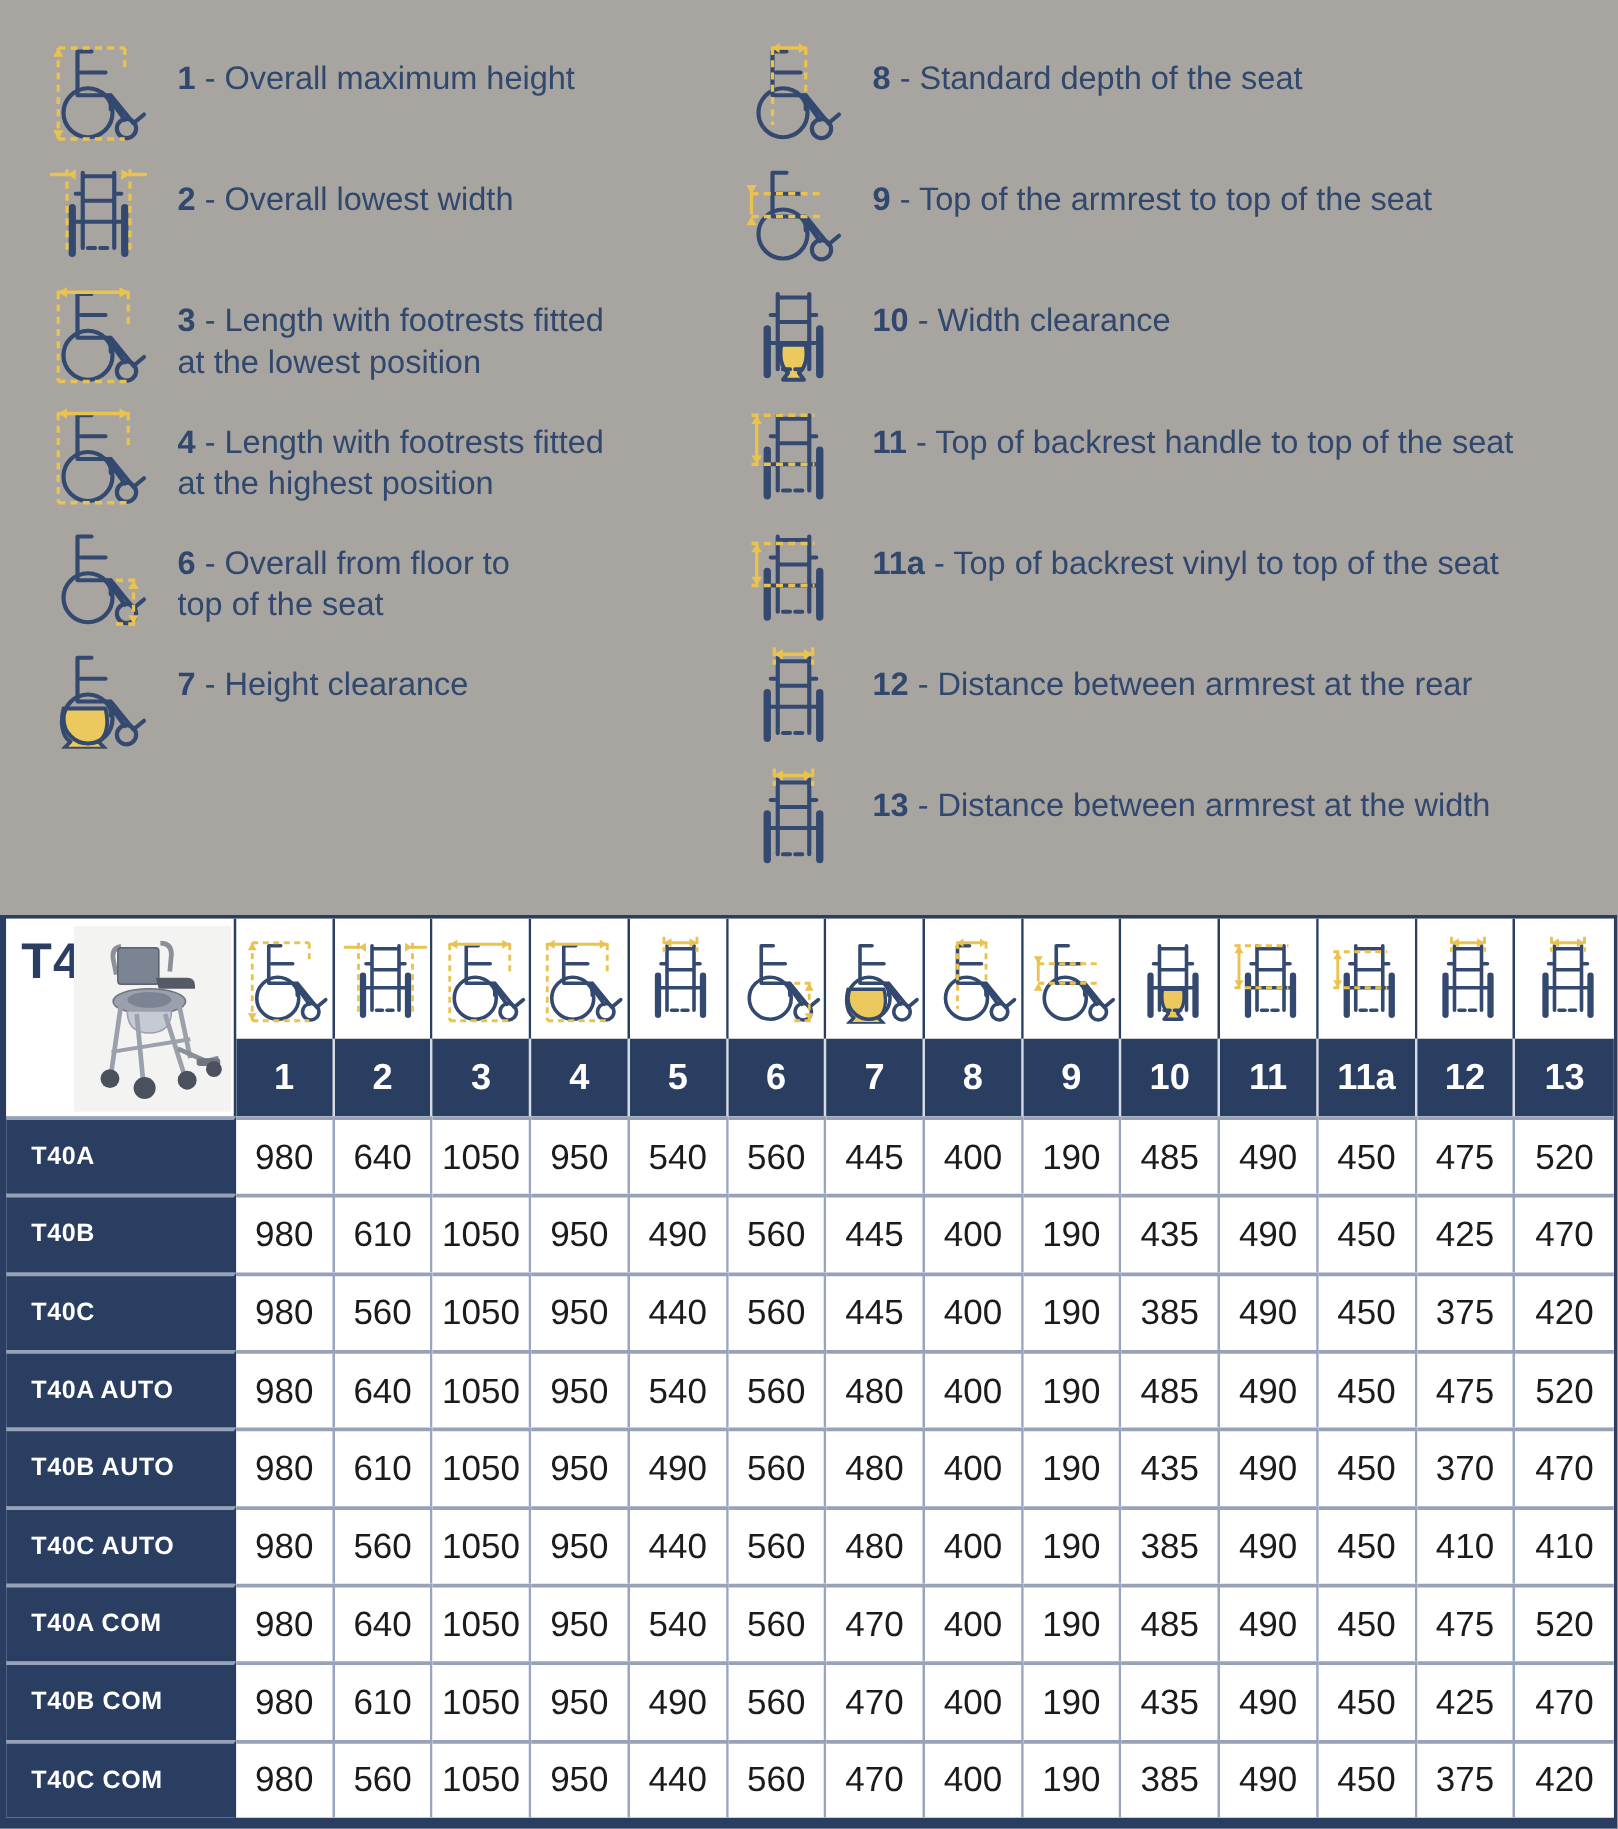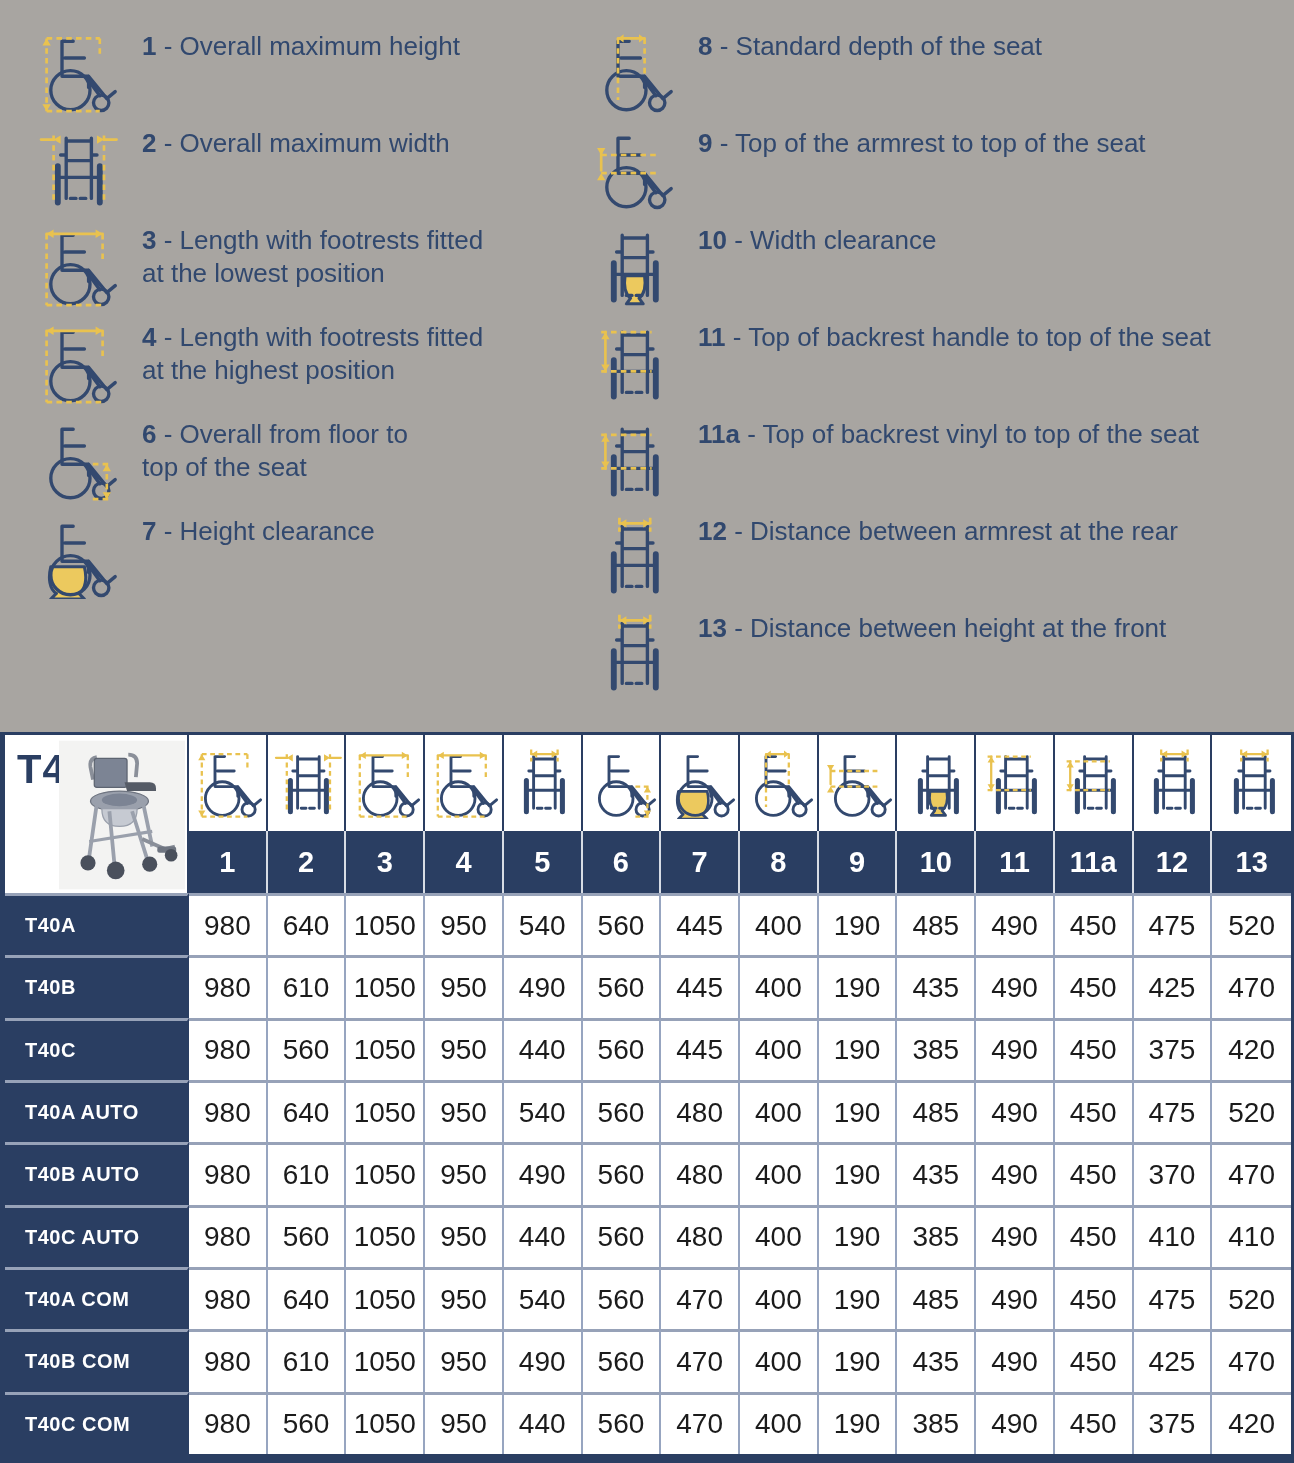--- a/index.html
+++ b/index.html
@@ -27,21 +27,21 @@
     height:732px;
     padding:30px 8px 0 26px;
     display:grid;
     grid-template-columns:556px 1fr;
   }
   .legend-col{display:flex;flex-direction:column;}
   .legend-item{display:flex;min-height:97px;align-items:flex-start;}
   .legend-icon-box{width:100px;flex:none;display:flex;justify-content:center;}
   .legend-icon-box .icon{width:84px;height:84px;}
   .legend-text{
-    margin:0 0 0 16px;
+    margin:16px 0 0 16px;
     font-size:26px;
     line-height:1.28;
     color:var(--legend-text);
     white-space:pre-line;
   }
   .legend-num{font-weight:700;}
   
   .icon .b{fill:none;stroke:var(--icon-navy);stroke-width:2.4;stroke-linecap:round;stroke-linejoin:round;}
   .icon .w{fill:none;stroke:var(--icon-navy);stroke-width:4.2;stroke-linecap:round;}
   .icon .y{fill:none;stroke:var(--yellow);stroke-width:1.9;stroke-linecap:round;}
@@ -122,21 +122,21 @@
         <div class="legend-icon-box">
           <svg class="icon" viewBox="0 0 60 60">
             <path class="b" d="M23 8v28M41 8v28M23 10h18M23 24h18M19 20h4M41 20h4M18 36h28M23 36v15M41 36v15"></path>
          <path class="b" stroke-dasharray="4 3" d="M26 51h12"></path>
          <path class="w" d="M17 28v26M47 28v26"></path>
             <path class="yd" d="M14 6v48M50 6v48"></path>
             <path class="y" d="M5 9h9M50 9h9"></path>
             <path class="yf" d="M14 9l5-3v6zM50 9l-5-3v6z"></path>
           </svg>
         </div>
-        <p class="legend-text"><span class="legend-num">2</span> <span>- Overall maximum width</span></p>
+        <p class="legend-text"><span class="legend-num">2</span> <span>- Overall lowest width</span></p>
       </div>
       <div class="legend-item">
         <div class="legend-icon-box">
           <svg class="icon" viewBox="0 0 60 60">
             <path class="b" d="M20 8h8M20 8v25h19M22 20h14M39 33v8M39 33l13 16 6-5M39 36l8 11"></path>
         <circle class="b" cx="26" cy="43" r="14"></circle>
             <circle class="b" cx="48" cy="52" r="5.5"></circle>
             <path class="y" d="M9 7h40"></path>
             <path class="yf" d="M9 7l5-3v6zM49 7l-5-3v6z"></path>
             <path class="yd" d="M9 7v51M49 7v20M9 58h40"></path>
@@ -265,21 +265,21 @@
         <div class="legend-icon-box">
           <svg class="icon" viewBox="0 0 60 60">
             <path class="b" d="M23 8v28M41 8v28M23 10h18M23 24h18M19 20h4M41 20h4M18 36h28M23 36v15M41 36v15"></path>
          <path class="b" stroke-dasharray="4 3" d="M26 51h12"></path>
          <path class="w" d="M17 28v26M47 28v26"></path>
             <path class="y" d="M21 6h22"></path>
             <path class="yf" d="M21 6l5-3v6zM43 6l-5-3v6z"></path>
             <path class="yd" d="M21 2v10M43 2v10"></path>
           </svg>
         </div>
-        <p class="legend-text"><span class="legend-num">13</span> <span>- Distance between height at the front</span></p>
+        <p class="legend-text"><span class="legend-num">13</span> <span>- Distance between armrest at the width</span></p>
       </div>
     </div>
   </section>
 <section class="spec-table">
     <div class="model-cell">
       <div class="model-title">T40</div>
 <svg class="product-photo" viewBox="0 0 100 118">
   <rect x="0" y="0" width="100" height="118" fill="#f3f3f2"></rect>
   <path d="M30 13q-6 1-5 8l2 10" stroke="#8a8f99" stroke-width="3" fill="none"></path>
   <path d="M55 11q7 0 7 7l-1 11" stroke="#8a8f99" stroke-width="3" fill="none"></path>

